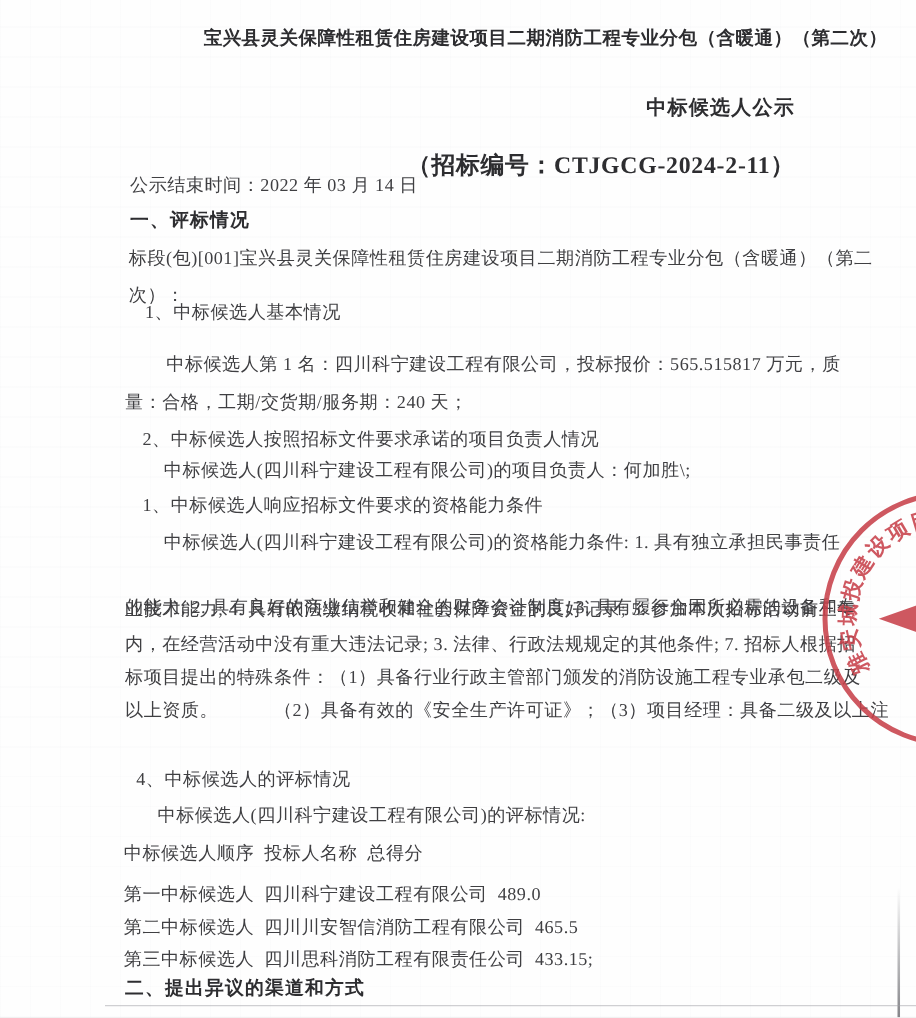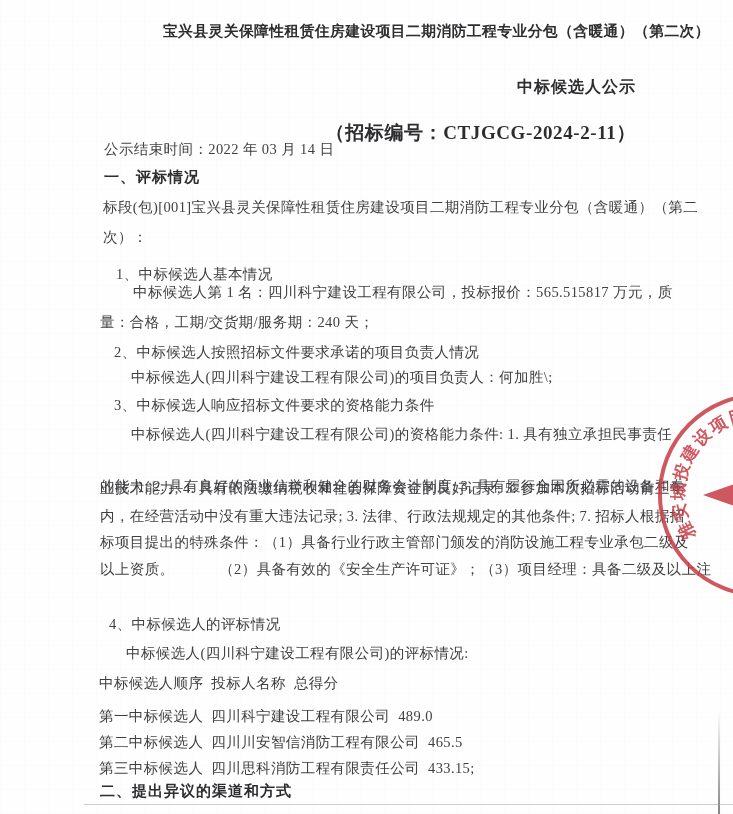--- a/index.html
+++ b/index.html
@@ -37,28 +37,28 @@
   <div class="line bold tcenter title1">宝兴县灵关保障性租赁住房建设项目二期消防工程专业分包（含暖通）（第二次）</div>
   <div class="line bold tcenter title2">中标候选人公示</div>
   <div class="line bold tcenter title3">（招标编号：CTJGCG-2024-2-11）</div>
 
   <div class="line" style="left:104px;top:139px">公示结束时间：2022 年 03 月 14 日</div>
   <div class="line bold h1" style="left:104px;top:167px">一、评标情况</div>
 
   <div class="line" style="left:103px;top:197px">标段(包)[001]宝兴县灵关保障性租赁住房建设项目二期消防工程专业分包（含暖通）（第二</div>
   <div class="line" style="left:103px;top:227px">次）：</div>
 
-  <div class="line" style="left:116px;top:264px">1、中标候选人基本情况</div>
+  <div class="line" style="left:116px;top:240px">1、中标候选人基本情况</div>
   <div class="line" style="left:133px;top:282px">中标候选人第 1 名：四川科宁建设工程有限公司，投标报价：565.515817 万元，质</div>
   <div class="line" style="left:100px;top:312px">量：合格，工期/交货期/服务期：240 天；</div>
 
   <div class="line" style="left:114px;top:342px">2、中标候选人按照招标文件要求承诺的项目负责人情况</div>
   <div class="line" style="left:131px;top:367px">中标候选人(四川科宁建设工程有限公司)的项目负责人：何加胜\;</div>
 
-  <div class="line" style="left:114px;top:395px">3、中标候选人响应招标文件要求的资格能力条件</div>
+  <div class="line" style="left:114px;top:395px">1、中标候选人响应招标文件要求的资格能力条件</div>
   <div class="line" style="left:131px;top:424px">中标候选人(四川科宁建设工程有限公司)的资格能力条件: 1. 具有独立承担民事责任</div>
   <div class="line" style="left:100px;top:476px">的能力; 2. 具有良好的商业信誉和健全的财务会计制度; 3. 具有履行合同所必需的设备和专</div>
   <div class="line" style="left:100px;top:478px">业技术能力; 4. 具有依法缴纳税收和社会保障资金的良好记录; 5. 参加本次招标活动前三年</div>
   <div class="line" style="left:100px;top:506px">内，在经营活动中没有重大违法记录; 3. 法律、行政法规规定的其他条件; 7. 招标人根据招</div>
   <div class="line" style="left:100px;top:532px">标项目提出的特殊条件：（1）具备行业行政主管部门颁发的消防设施工程专业承包二级及</div>
   <div class="line" style="left:100px;top:559px">以上资质。　　　（2）具备有效的《安全生产许可证》；（3）项目经理：具备二级及以上注</div>
 
   <div class="line" style="left:109px;top:614px">4、中标候选人的评标情况</div>
   <div class="line" style="left:99px;top:673px">中标候选人顺序  投标人名称  总得分</div>
 

